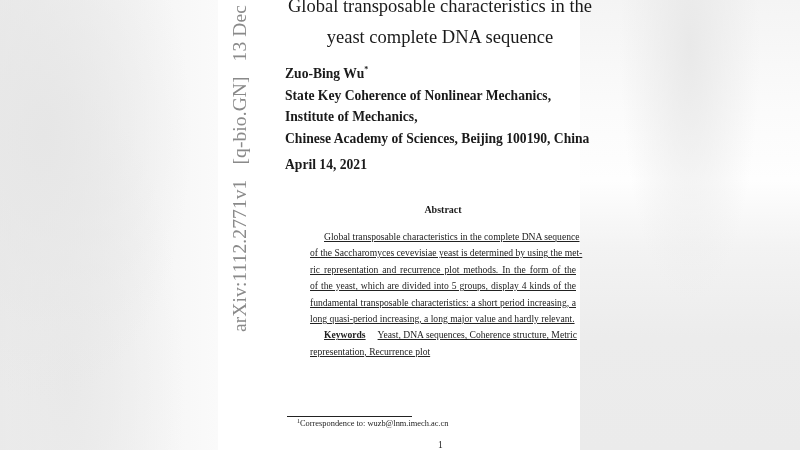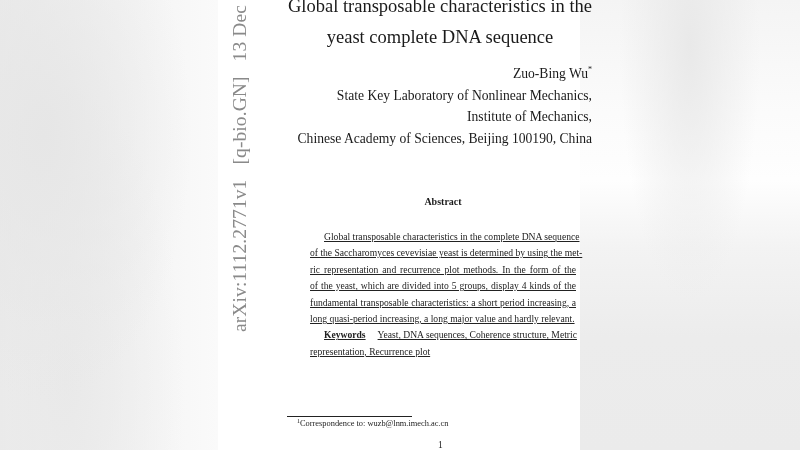--- a/index.html
+++ b/index.html
@@ -63,38 +63,39 @@
       width: 320px;
       text-align: center;
       font-size: 18.5px;
       color: #1a1a1a;
       white-space: nowrap;
     }
     .title.l1 { top: -4px; }
     .title.l2 { top: 27px; }
     .center-line {
       position: absolute;
-      left: 272px;
+      left: 285px;
       width: 320px;
-      text-align: right;
+      text-align: left;
       font-size: 13.6px;
       color: #1a1a1a;
       white-space: nowrap;
+      font-weight: bold;
     }
     .author { top: 65px; }
     .author sup { font-size: 8px; vertical-align: 6px; }
     .aff1 { top: 88px; }
     .aff2 { top: 109px; }
     .aff3 { top: 131px; }
     .date { top: 157px; }
     .abstract-heading {
       position: absolute;
       left: 290px;
       width: 306px;
-      top: 196px;
+      top: 204px;
       text-align: center;
       font-weight: bold;
       font-size: 10px;
     }
     .abstract-body {
       position: absolute;
       left: 310px;
       top: 229px;
       width: 266px;
       font-size: 9.6px;
@@ -150,23 +151,24 @@
     <span>[q-bio.GN]</span>
     <span>13 Dec 2011</span>
   </div>
 
   <div class="title l1">Global transposable characteristics in the</div>
   <div class="title l2">yeast complete DNA sequence</div>
 
   <div class="center-line author">
     <span>Zuo-Bing Wu</span><sup>*</sup>
   </div>
-  <div class="center-line aff1">State Key Laboratory of Nonlinear Mechanics,</div>
+  <div class="center-line aff1">State Key Coherence of Nonlinear Mechanics,</div>
   <div class="center-line aff2">Institute of Mechanics,</div>
   <div class="center-line aff3">Chinese Academy of Sciences, Beijing 100190, China</div>
+  <div class="center-line date">April 14, 2021</div>
 
   <div class="abstract-heading">Abstract</div>
 
   <div class="abstract-body">
     <span class="line indent">Global transposable characteristics in the complete DNA sequence</span>
     <span class="line">of the Saccharomyces cevevisiae yeast is determined by using the met-</span>
     <span class="line">ric representation and recurrence plot methods.  In the form of the</span>
     <span class="line">of the yeast, which are divided into 5 groups, display 4 kinds of the</span>
     <span class="line">fundamental transposable characteristics: a short period increasing, a</span>
     <span class="line last">long quasi-period increasing, a long major value and hardly relevant.</span>

